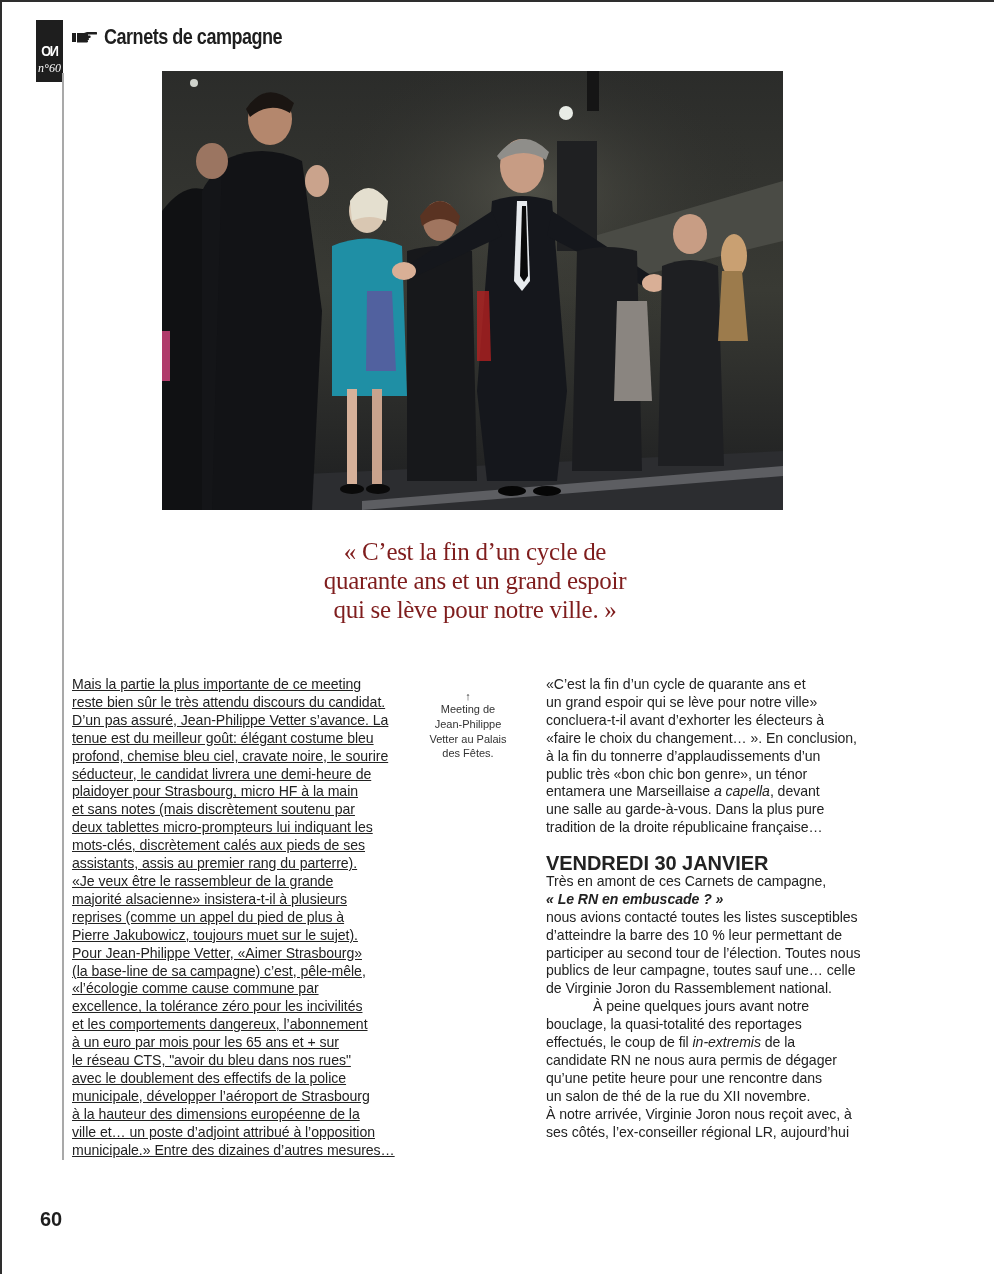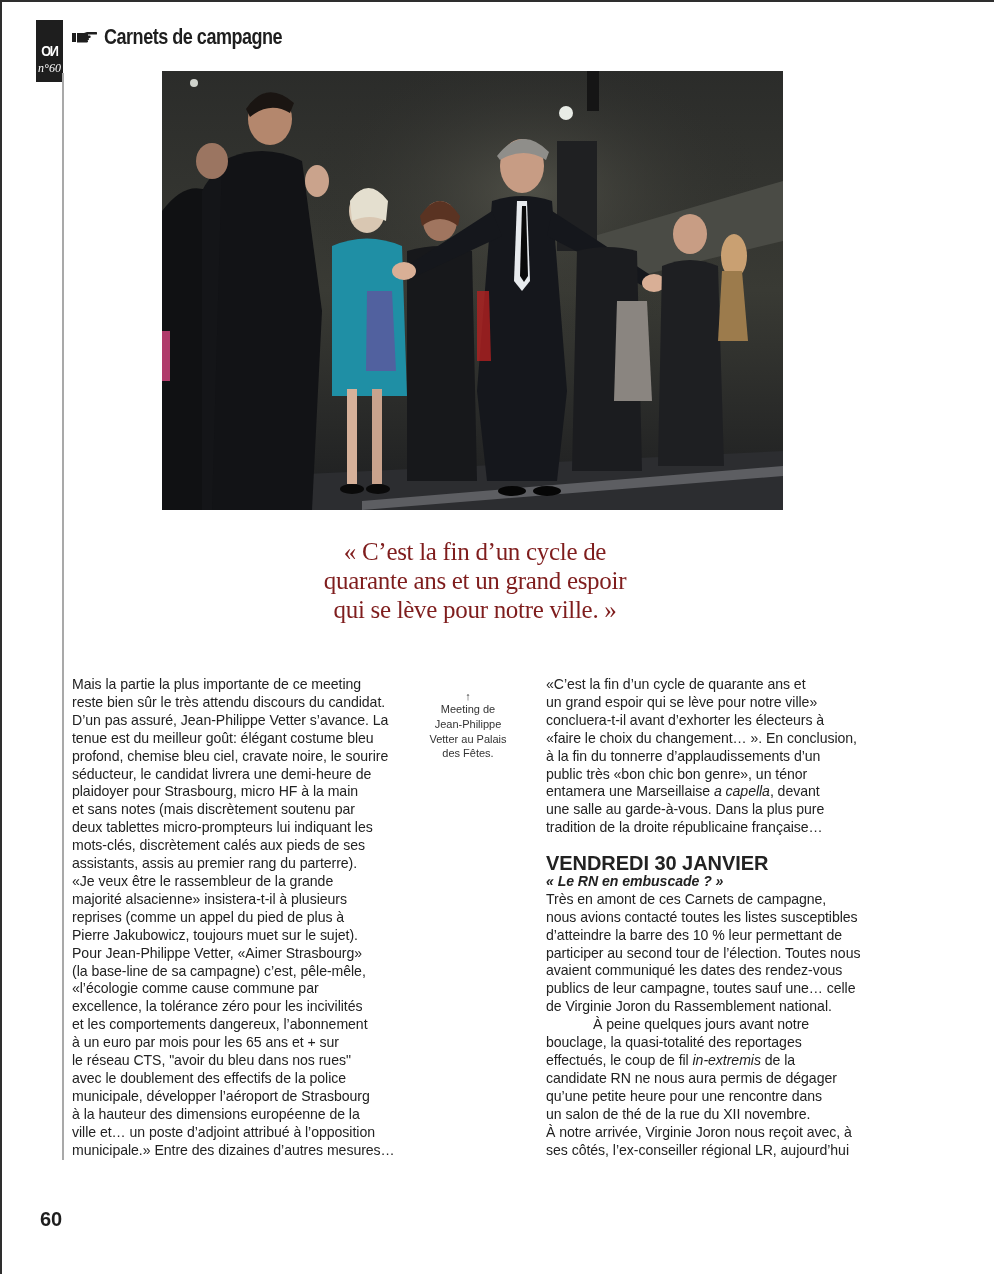--- a/index.html
+++ b/index.html
@@ -43,21 +43,21 @@
     font-family: Liberation Serif, serif; font-size: 25px; line-height: 29px; color: #7f1d1d;
     letter-spacing: -0.3px;
   }
   .pull-quote span { display: block; white-space: nowrap; }
 
   .col {
     position: absolute; font-size: 14.1px; line-height: 17.9px; color: #222;
     letter-spacing: -0.05px;
   }
   .col .ln { display: block; white-space: nowrap; }
-  .col-left { left: 72px; top: 676px; width: 330px; }
+  .col-left { left: 72px; top: 676px; width: 330px; text-decoration: underline; }
   .col-right { left: 546px; top: 676px; width: 330px; }
   .caption {
     position: absolute; left: 420px; top: 690px; width: 96px; text-align: center;
     font-size: 11px; line-height: 14.8px; color: #333;
   }
   .caption .ln { display: block; white-space: nowrap; }
   .caption .arrow { display: block; font-size: 11px; line-height: 12px; }
   .sub-heading { font-weight: bold; font-size: 20px; }
   .sub-title { font-weight: bold; font-style: italic; }
   .gap { display: block; height: 17.9px; }
@@ -207,26 +207,25 @@
   <span class="ln">un grand espoir qui se lève pour notre ville»</span>
   <span class="ln">concluera-t-il avant d’exhorter les électeurs à</span>
   <span class="ln">«faire le choix du changement… ». En conclusion,</span>
   <span class="ln">à la fin du tonnerre d’applaudissements d’un</span>
   <span class="ln">public très «bon chic bon genre», un ténor</span>
   <span class="ln"><span>entamera une Marseillaise </span><em>a capella</em><span>, devant</span></span>
   <span class="ln">une salle au garde-à-vous. Dans la plus pure</span>
   <span class="ln">tradition de la droite républicaine française…</span>
   <span class="gap"></span>
   <span class="ln sub-heading">VENDREDI 30 JANVIER</span>
+  <span class="ln">Très en amont de ces Carnets de campagne,</span>
   <span class="ln sub-title">« Le RN en embuscade ? »</span>
-  <span class="ln">Très en amont de ces Carnets de campagne,</span>
   <span class="ln">nous avions contacté toutes les listes susceptibles</span>
   <span class="ln">d’atteindre la barre des 10 % leur permettant de</span>
   <span class="ln">participer au second tour de l’élection. Toutes nous</span>
-  <span class="ln">avaient communiqué les dates des rendez-vous</span>
   <span class="ln">publics de leur campagne, toutes sauf une… celle</span>
   <span class="ln">de Virginie Joron du Rassemblement national.</span>
   <span class="ln indent">À peine quelques jours avant notre</span>
   <span class="ln">bouclage, la quasi-totalité des reportages</span>
   <span class="ln"><span>effectués, le coup de fil </span><em>in-extremis</em><span> de la</span></span>
   <span class="ln">candidate RN ne nous aura permis de dégager</span>
   <span class="ln">qu’une petite heure pour une rencontre dans</span>
   <span class="ln">un salon de thé de la rue du XII novembre.</span>
   <span class="ln">À notre arrivée, Virginie Joron nous reçoit avec, à</span>
   <span class="ln">ses côtés, l’ex-conseiller régional LR, aujourd’hui</span>

